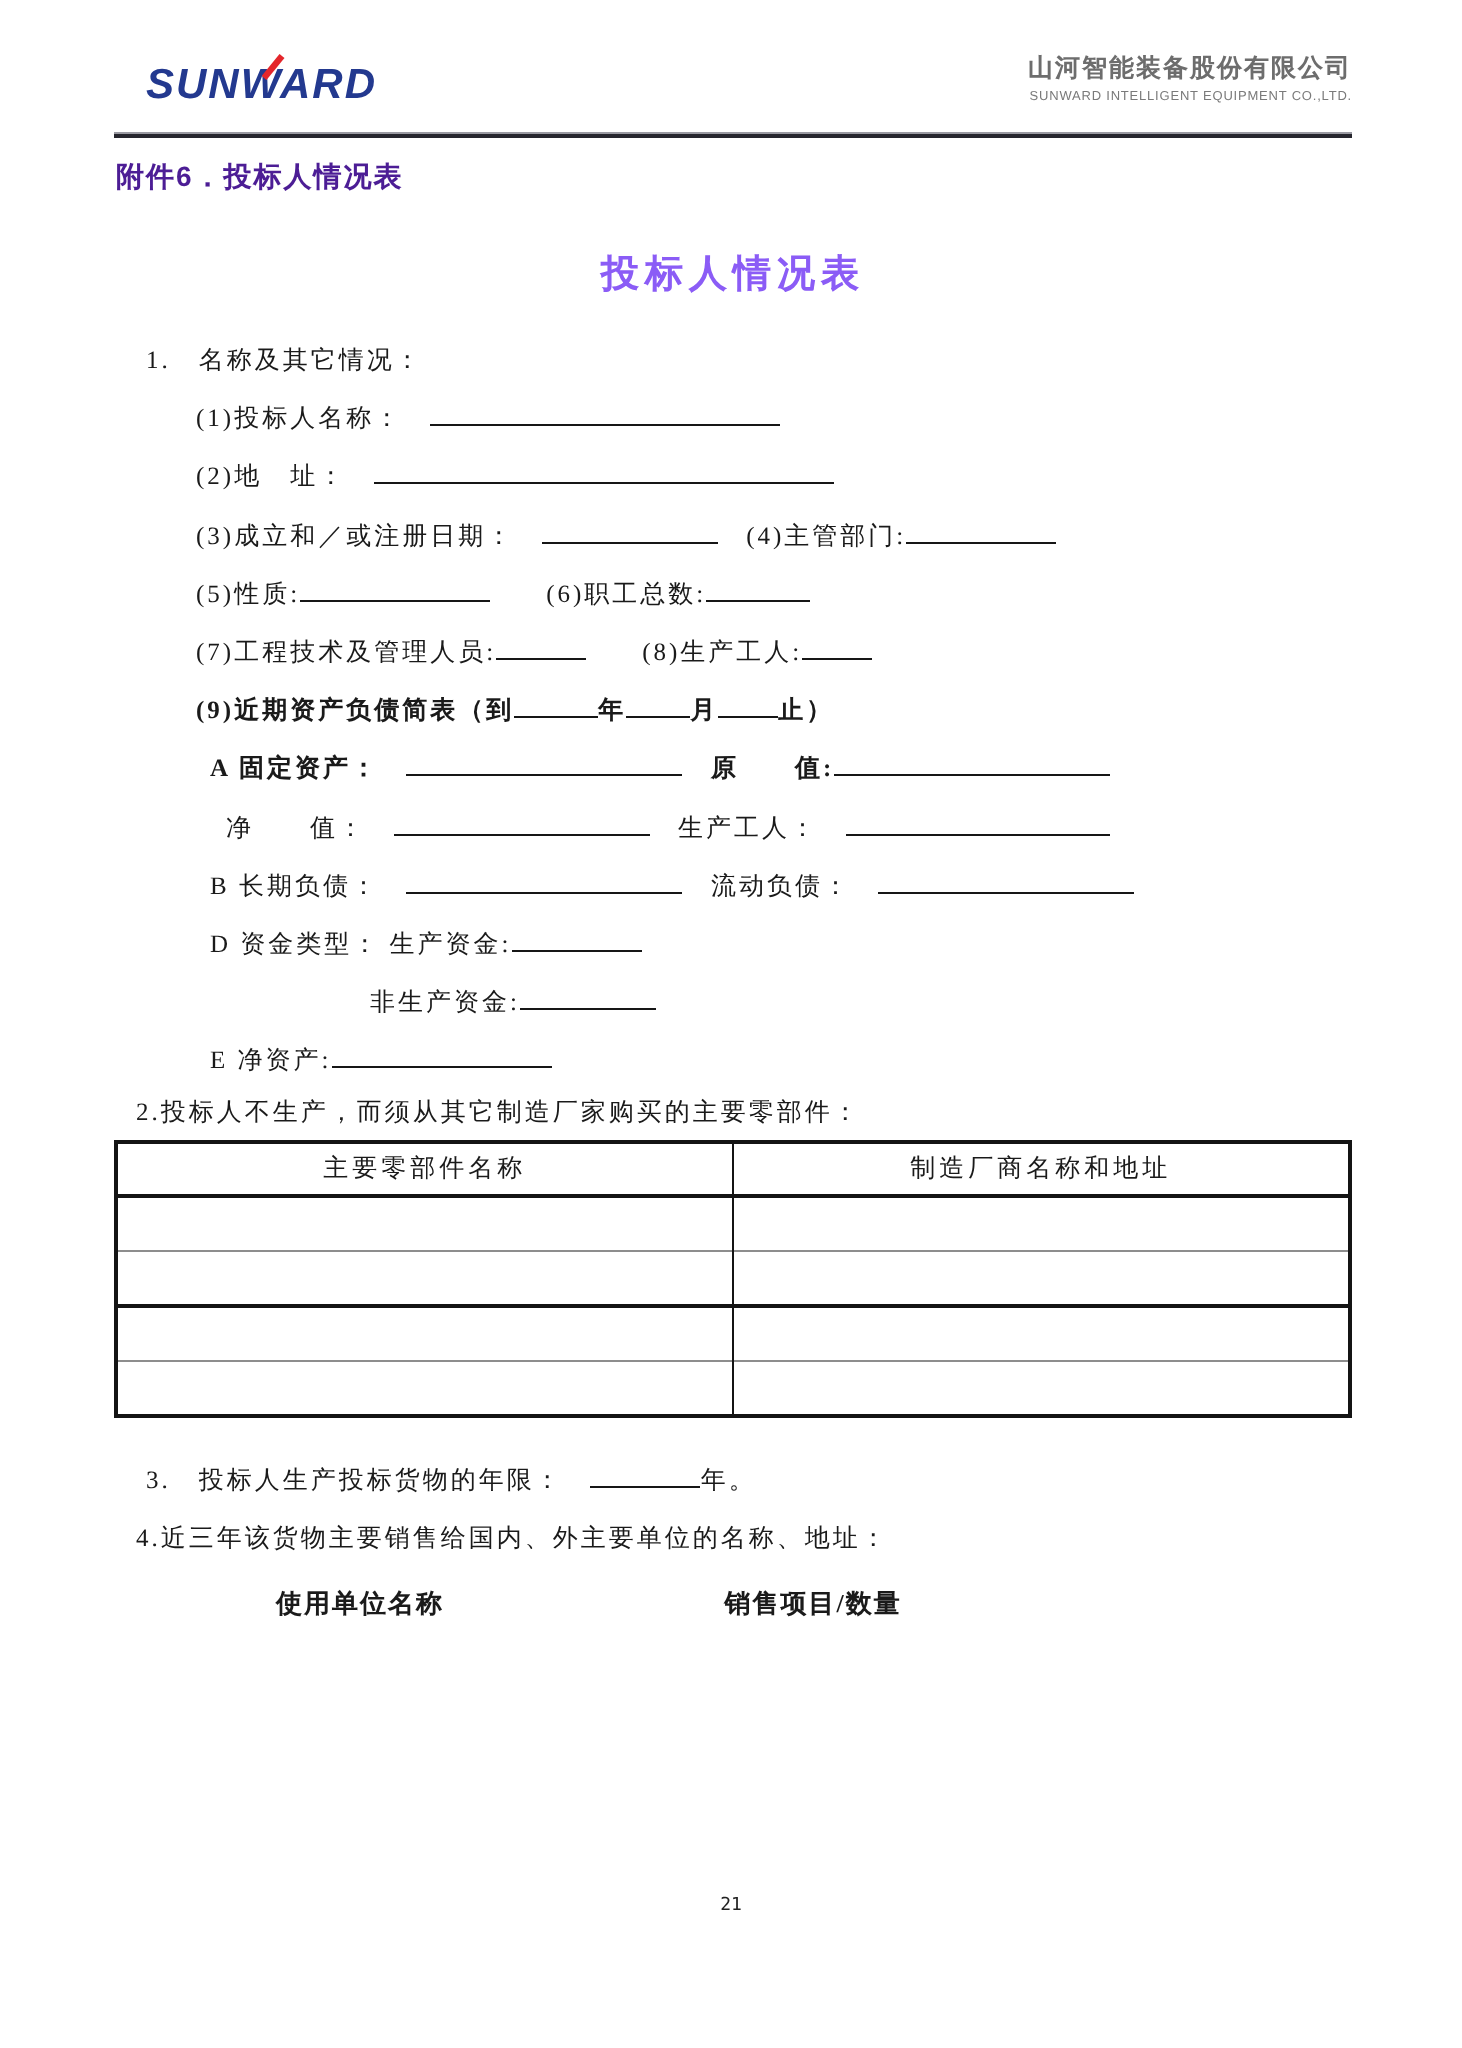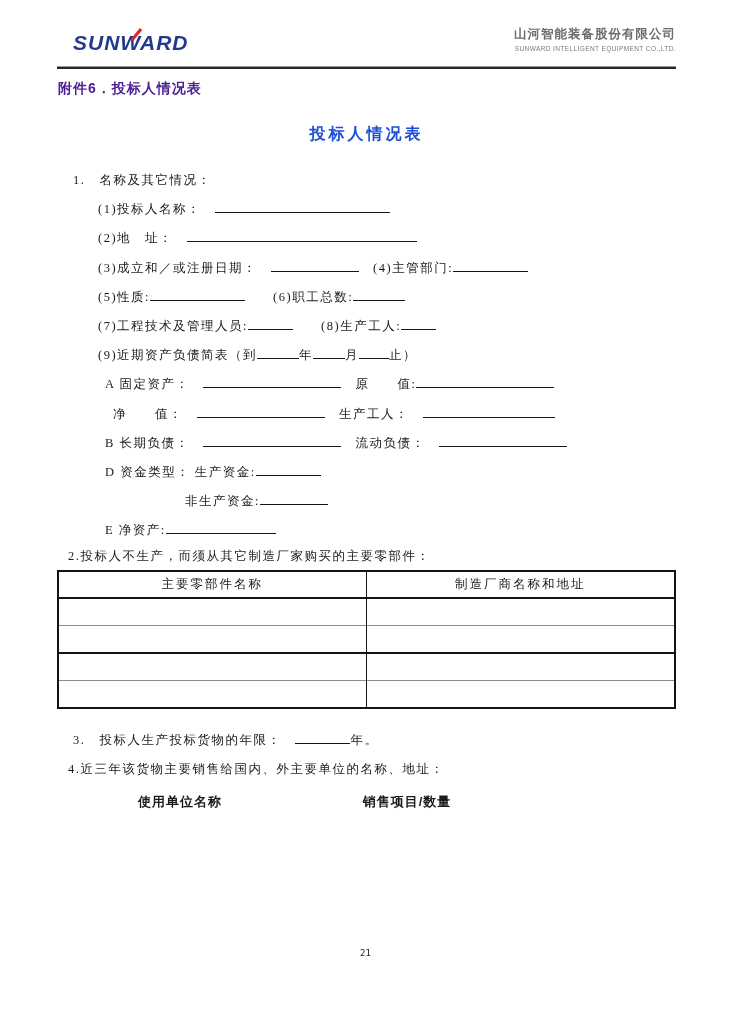--- a/index.html
+++ b/index.html
@@ -19,41 +19,41 @@
     font-family:"Liberation Sans","DejaVu Sans",sans-serif;}
   .co-cn{font-size:12.5px;font-weight:bold;color:#6d6d6d;letter-spacing:1px;}
   .co-en{font-size:6.5px;color:#7a7a7a;letter-spacing:0.4px;margin-top:2px;}
   .hdr-rule{position:absolute;left:57px;right:55px;top:66px;height:3px;
     background:linear-gradient(#9a9aa2 1px,#26262e 1px);}
   
   .attach{position:absolute;left:58px;top:80px;
     font-family:"Liberation Sans","DejaVu Sans",sans-serif;
     font-weight:bold;font-size:14px;letter-spacing:1px;color:#4c1d95;}
   .title{position:absolute;left:57px;right:55px;top:124px;text-align:center;
-    font-weight:bold;font-size:16px;letter-spacing:3px;color:#1d4ed8;}
+    font-weight:bold;font-size:19px;letter-spacing:3px;color:#8b5cf6;}
   
   .content{position:absolute;left:68px;top:166px;right:55px;font-size:12.5px;letter-spacing:1.5px;}
   .form-line{height:29.2px;line-height:29.2px;white-space:nowrap;}
   .blank{display:inline-block;border-bottom:1.5px solid #161616;height:12px;}
   .intro-line{height:25px;line-height:22px;white-space:nowrap;}
   
   #parts-table{border-collapse:collapse;width:619px;margin-left:-11px;
     border:2px solid #141414;table-layout:fixed;}
   #parts-table th{font-weight:normal;font-size:12.5px;letter-spacing:2px;
     height:25px;border-bottom:2px solid #141414;text-align:center;padding:0;}
   #parts-table td{height:26px;padding:0;}
   #parts-table th+th,#parts-table td+td{border-left:1.5px solid #141414;}
   #parts-table tbody tr:nth-child(2){border-top:1px solid #8d8d8d;}
   #parts-table tbody tr:nth-child(3){border-top:2px solid #141414;}
   #parts-table tbody tr:nth-child(4){border-top:1px solid #8d8d8d;}
   
   .item3{margin-top:17px;height:29px;line-height:29px;white-space:nowrap;padding-left:5px;}
   .item4{height:29px;line-height:29px;white-space:nowrap;}
   .usage-row{margin-top:3px;height:29px;line-height:29px;white-space:nowrap;
-    font-family:Liberation Sans, sans-serif;font-weight:bold;
+    font-family:Liberation Serif, serif;font-weight:bold;
     font-size:13px;letter-spacing:1px;}
   .usage-row .u1{display:inline-block;margin-left:70px;}
   .usage-row .u2{display:inline-block;margin-left:136px;}
   
   .footer{position:absolute;left:0;right:0;top:948px;text-align:center;
     font-size:9px;letter-spacing:0;color:#222;
     font-family:"DejaVu Sans Mono","Liberation Mono",monospace;}
 </style>
 </head>
 <body>
@@ -80,22 +80,22 @@
   <div class="title">投标人情况表</div>
 
   <div class="content">
     <div id="form-area">
         <div class="form-line" style="padding-left: 5px;"><span>1.　名称及其它情况：</span></div>
         <div class="form-line" style="padding-left: 30px;"><span>(1)投标人名称：</span><span>　</span><span class="blank" style="width: 175px;"></span></div>
         <div class="form-line" style="padding-left: 30px;"><span>(2)地　址：</span><span>　</span><span class="blank" style="width: 230px;"></span></div>
         <div class="form-line" style="padding-left: 30px;"><span>(3)成立和／或注册日期：</span><span>　</span><span class="blank" style="width: 88px;"></span><span>　(4)主管部门:</span><span class="blank" style="width: 75px;"></span></div>
         <div class="form-line" style="padding-left: 30px; font-family: Liberation Serif, serif;"><span>(5)性质:</span><span class="blank" style="width: 95px;"></span><span>　　(6)职工总数:</span><span class="blank" style="width: 52px;"></span></div>
         <div class="form-line" style="padding-left: 30px;"><span>(7)工程技术及管理人员:</span><span class="blank" style="width: 45px;"></span><span>　　(8)生产工人:</span><span class="blank" style="width: 35px;"></span></div>
-        <div class="form-line" style="padding-left: 30px;"><span>(9)近期资产负债简表（到</span><span class="blank" style="width: 42px;"></span><span>年</span><span class="blank" style="width: 32px;"></span><span>月</span><span class="blank" style="width: 30px;"></span><span>止）</span></div>
-        <div class="form-line" style="padding-left: 37px;"><span>A 固定资产：</span><span>　</span><span class="blank" style="width: 138px;"></span><span>　原　　值:</span><span class="blank" style="width: 138px;"></span></div>
+        <div class="form-line" style="padding-left: 30px; font-weight: bold;"><span>(9)近期资产负债简表（到</span><span class="blank" style="width: 42px;"></span><span>年</span><span class="blank" style="width: 32px;"></span><span>月</span><span class="blank" style="width: 30px;"></span><span>止）</span></div>
+        <div class="form-line" style="padding-left: 37px; font-weight: bold;"><span>A 固定资产：</span><span>　</span><span class="blank" style="width: 138px;"></span><span>　原　　值:</span><span class="blank" style="width: 138px;"></span></div>
         <div class="form-line" style="padding-left: 45px;"><span>净　　值：</span><span>　</span><span class="blank" style="width: 128px;"></span><span>　生产工人：</span><span>　</span><span class="blank" style="width: 132px;"></span></div>
         <div class="form-line" style="padding-left: 37px;"><span>B 长期负债：</span><span>　</span><span class="blank" style="width: 138px;"></span><span>　流动负债：</span><span>　</span><span class="blank" style="width: 128px;"></span></div>
         <div class="form-line" style="padding-left: 37px;"><span>D 资金类型： 生产资金:</span><span class="blank" style="width: 65px;"></span></div>
         <div class="form-line" style="padding-left: 117px;"><span>非生产资金:</span><span class="blank" style="width: 68px;"></span></div>
         <div class="form-line" style="padding-left: 37px;"><span>E 净资产:</span><span class="blank" style="width: 110px;"></span></div>
       </div>
 
     <div class="intro-line">2.投标人不生产，而须从其它制造厂家购买的主要零部件：</div>
 
     <table id="parts-table">

